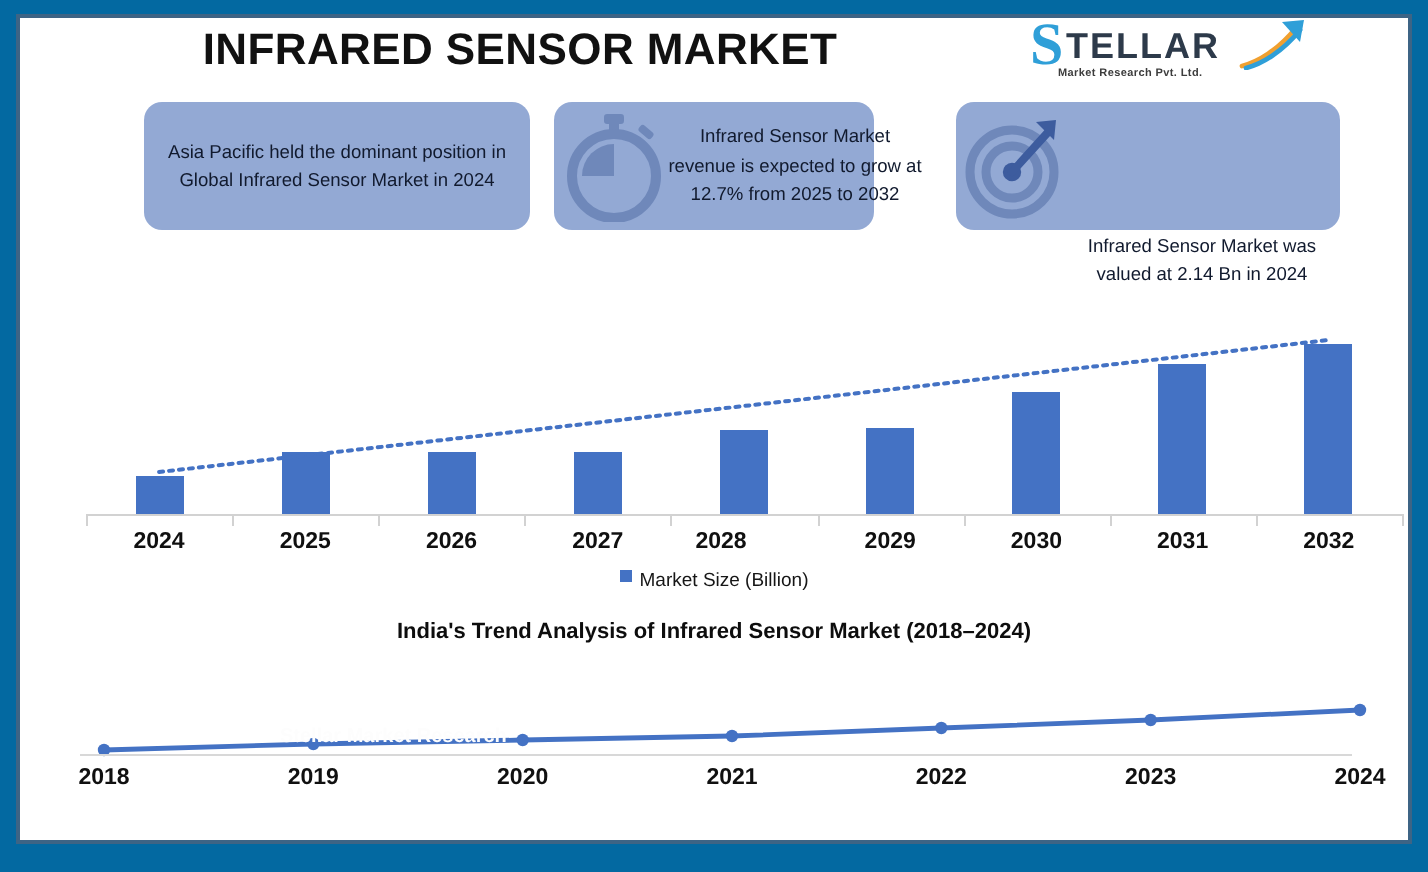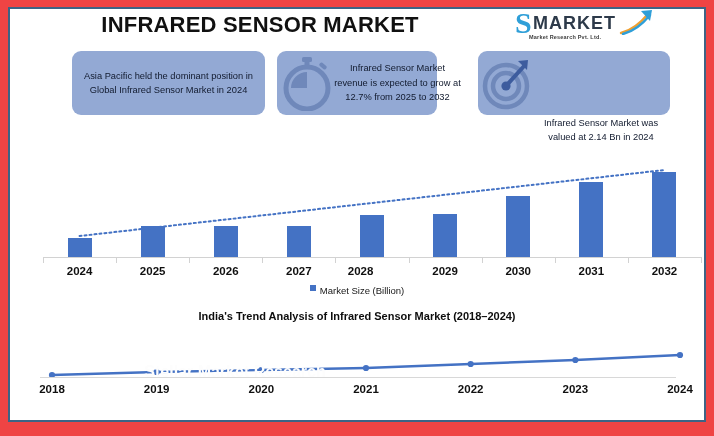--- a/index.html
+++ b/index.html
@@ -3,21 +3,21 @@
 <meta charset="utf-8">
 <title>Infrared Sensor Market</title>
 <style>
   html,body{margin:0;padding:0;background:#ffffff;}
   body{
     font-family:"Liberation Sans", sans-serif;
     width:714px;height:436px;overflow:hidden;position:relative;
   }
   #infographic{
     position:absolute;left:0;top:0;width:714px;height:436px;
-    background:#ef4444;
+    background:#0369a1;
   }
   .frame{
     position:absolute;left:8px;top:7px;width:698px;height:415px;
     border:2px solid #3d6485;box-sizing:border-box;background:#fff;
   }
   
   .header{
     position:absolute;left:0;top:0;width:100%;height:40px;
   }
   .main-title{
@@ -140,37 +140,37 @@
   .line-xlabels{
     position:absolute;left:18px;top:78px;width:676px;height:18px;
   }
   .line-xlabel{
     position:absolute;top:0;text-align:center;
     font-size:11.5px;font-weight:bold;color:#101010;
     font-family:"Liberation Sans", sans-serif;
   }
   .watermark{
     position:absolute;left:130px;top:58px;width:190px;height:16px;
-    font-size:16px;color:#fdfdfd;font-weight:bold;
-    font-family:"Liberation Sans", sans-serif;
-    text-align:center;
+    font-size:10px;color:#fdfdfd;font-weight:bold;
+    font-family:"Liberation Sans", sans-serif;
+    text-align:left;
   }
 </style>
 </head>
 <body>
 
 <div id="infographic">
   <div class="frame">
 
     <div class="header">
       <div class="main-title">INFRARED SENSOR MARKET</div>
 
       <div class="logo">
         <span class="logo-s">S</span>
-        <span class="logo-word">MARKET</span>
+        <span class="logo-word">TELLAR</span>
         <span class="logo-sub">Market Research Pvt. Ltd.</span>
         <span class="logo-arrow">
           <svg width="34" height="26" viewBox="0 0 34 26">
             <path d="M2 24 C10 22 20 16 29 5" stroke="#f0a030" stroke-width="2.4" fill="none" stroke-linecap="round"></path>
             <path d="M4 25 C12 23 22 17 31 6" stroke="#2f9fd8" stroke-width="2.4" fill="none" stroke-linecap="round"></path>
             <path d="M22 2 L33 1 L31 12 Z" fill="#2f9fd8"></path>
           </svg>
         </span>
       </div>
     </div>

